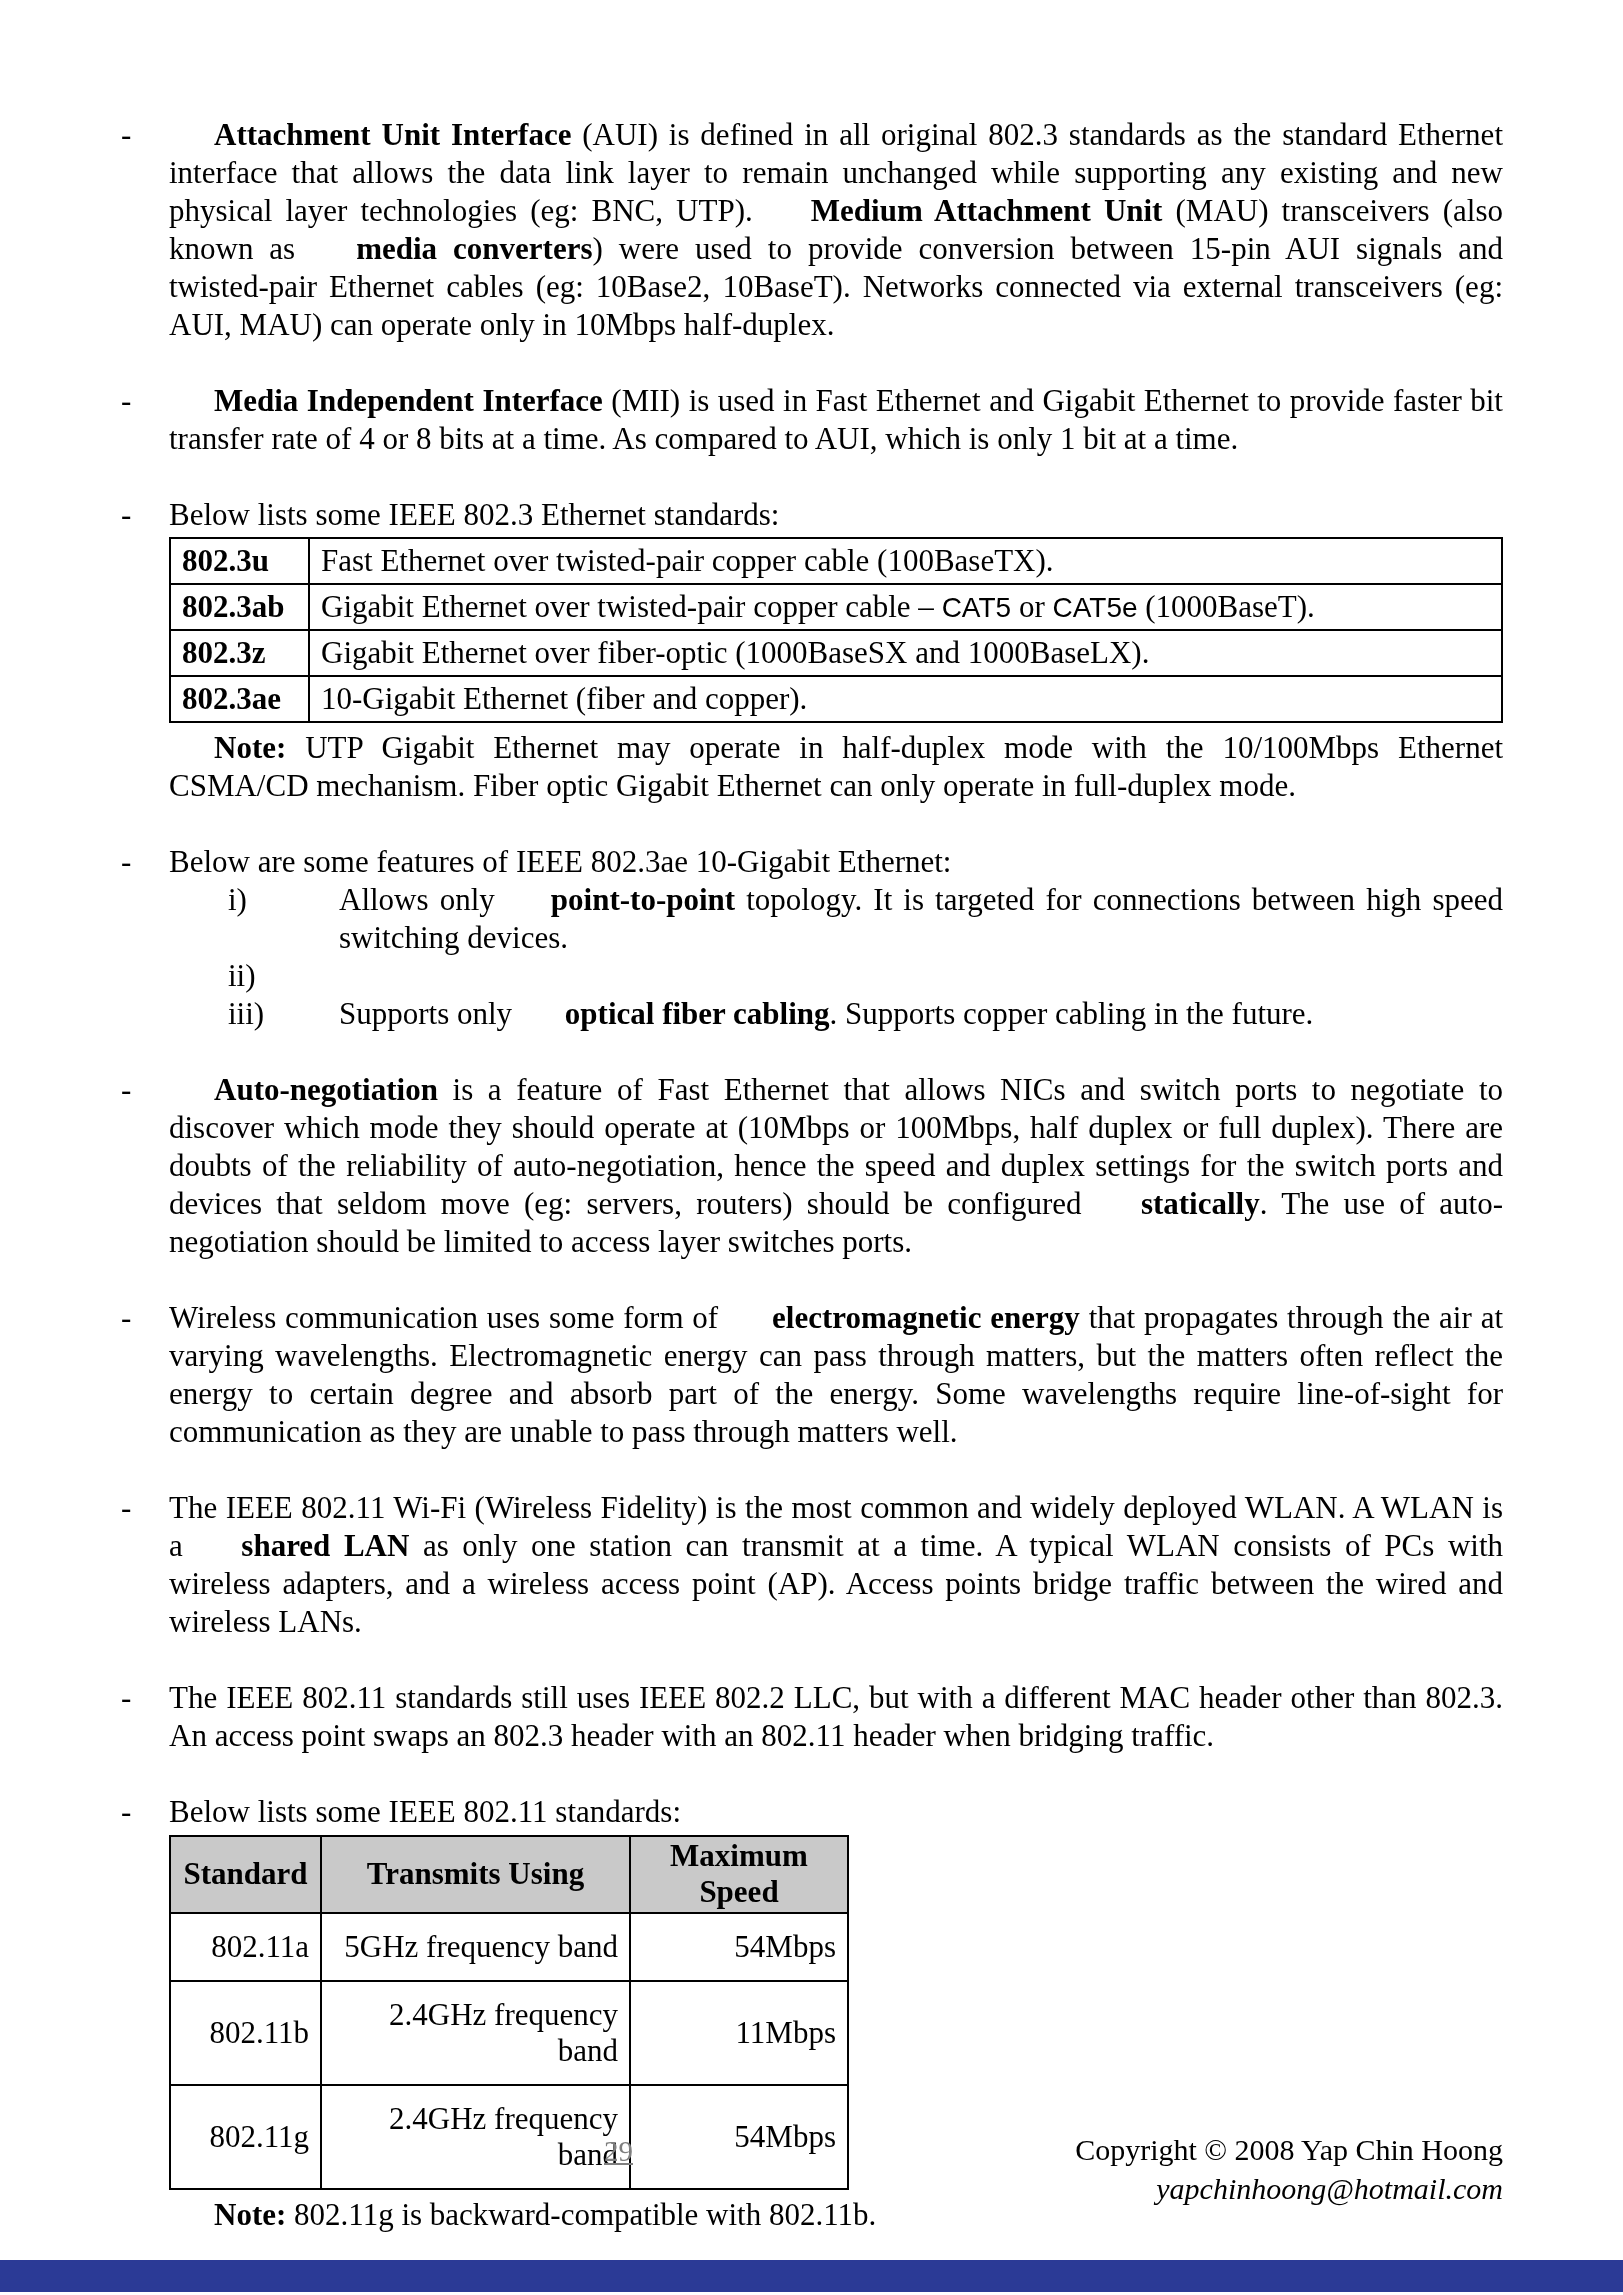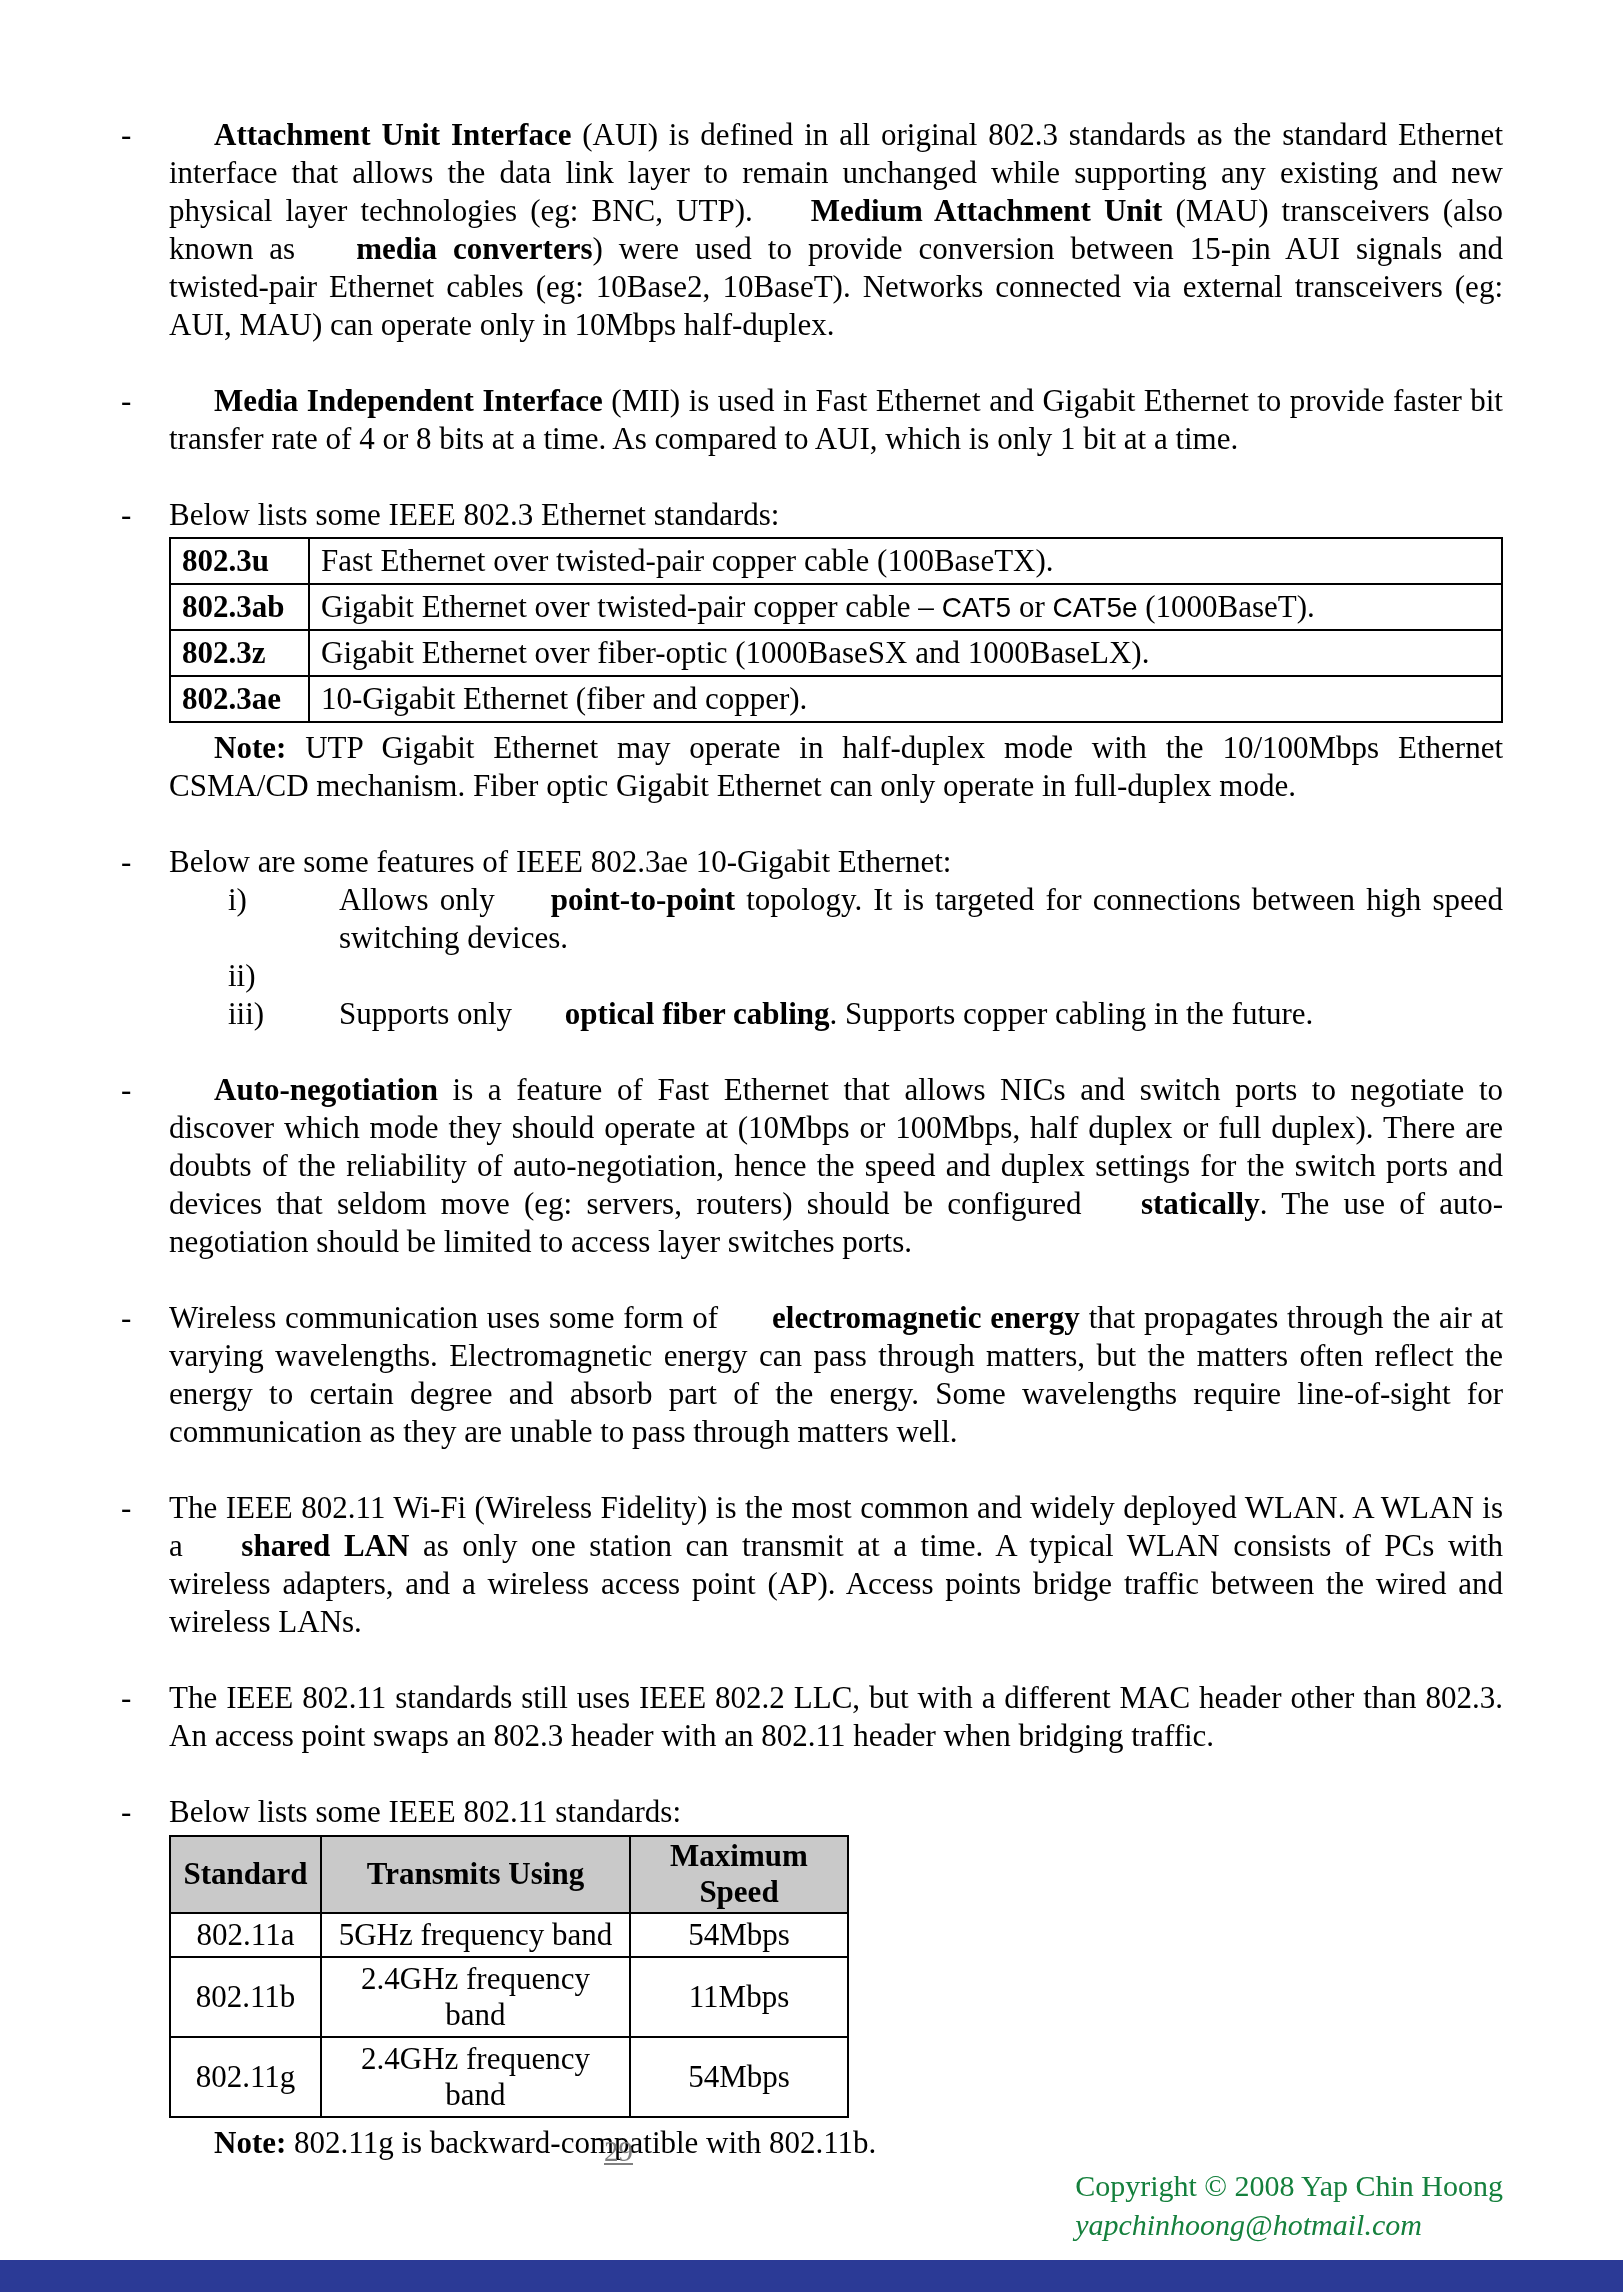--- a/index.html
+++ b/index.html
@@ -27,31 +27,31 @@
   table { border-collapse:collapse; margin:3.2px 0 6.3px 0; }
   td, th { border:2.4px solid #000; vertical-align:middle; font-size:31px; line-height:36px; }
 
   .t1 { width:1334px; table-layout:fixed; }
   .t1 td { height:46px; padding:2.4px 11px; }
   .t1 td.std { font-weight:bold; }
   .sans { font-family:"Liberation Sans","DejaVu Sans",sans-serif; font-size:28px; }
 
   .t2 { table-layout:fixed; }
   .t2 th { height:42px; padding:1.6px 11px; background:#c9c9c9; font-weight:bold; text-align:center; }
-  .t2 td { height:41px; padding:3px 11px; text-align:center; }
+  .t2 td { height:41px; padding:15px 11px; text-align:right; }
 
   .note { text-align:justify; }
 
   .page-number {
     position:absolute; left:555px; top:2135px; width:127px;
     text-align:center; color:#7f7f7f; font-size:29px;text-decoration:underline;
   }
   .copyright {
     position:absolute; top:2130px; right:121px;
-    text-align:left; color:#15803d; font-size:30px; line-height:39px;margin-top:36px;
+    text-align:right; color:#000000; font-size:30px; line-height:39px;
   }
   .copyright .email { font-style:italic; }
 
   .bottom-bar {
     position:absolute; left:0; bottom:3.2px; width:100%; height:32px;
     background:#2b3a96;
   }
 </style>
 </head>
 <body>

